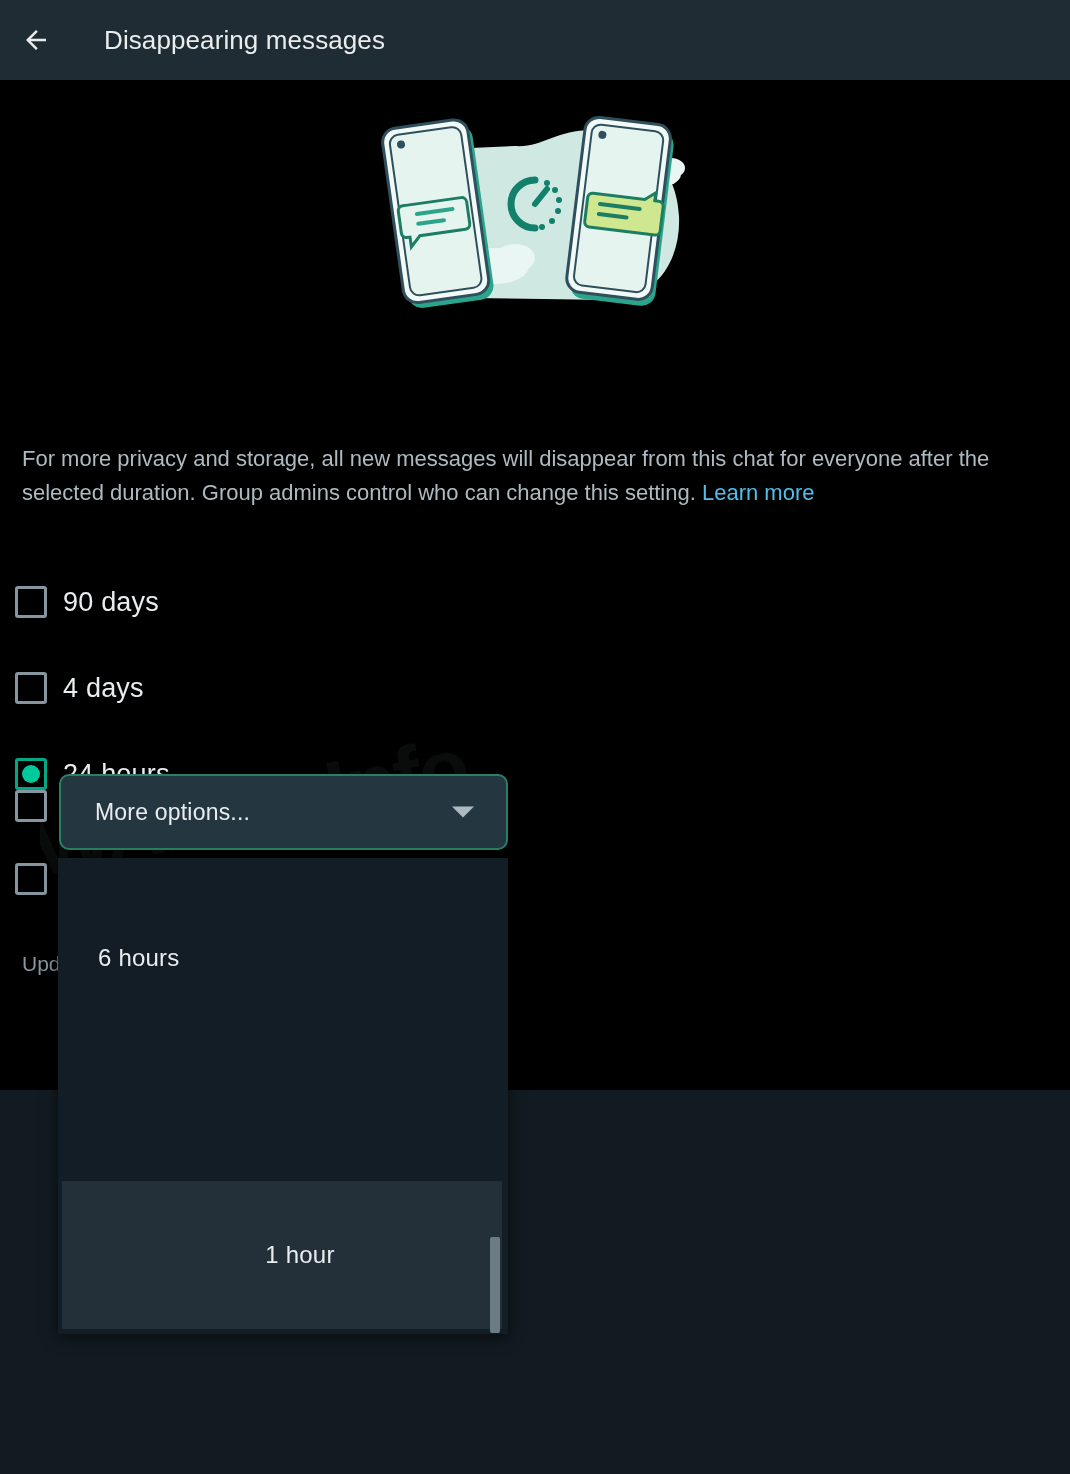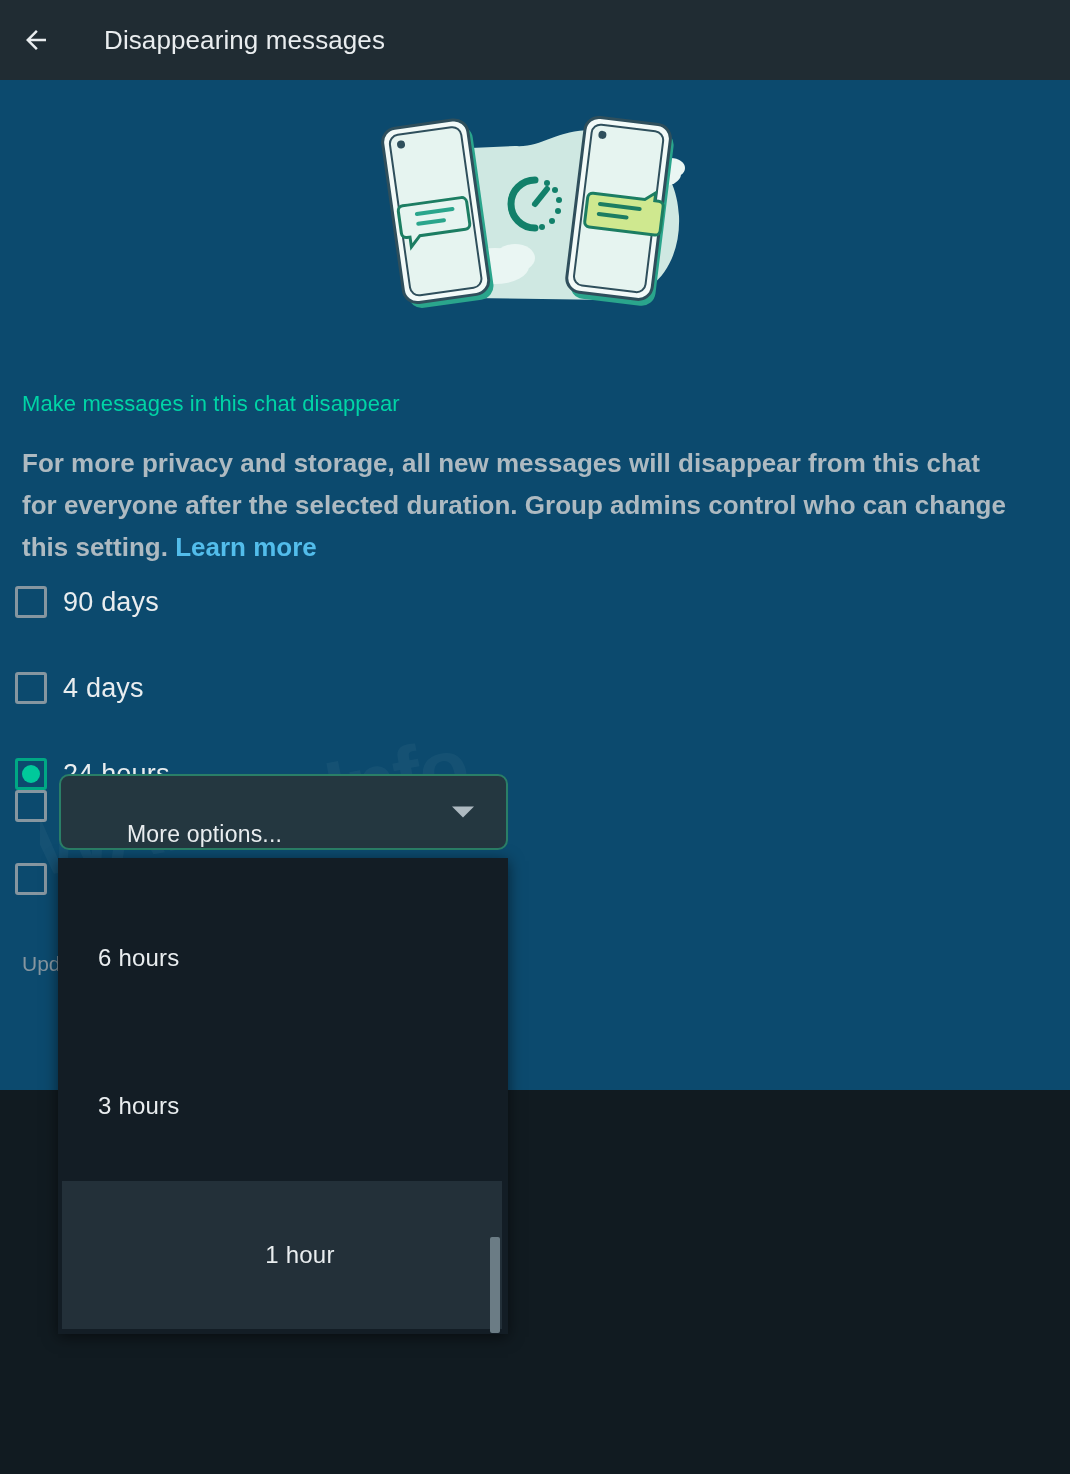--- a/index.html
+++ b/index.html
@@ -2,21 +2,21 @@
 <html><head>
 <meta charset="utf-8">
 <style>
   * { box-sizing: border-box; margin: 0; padding: 0; }
   html, body {
     width: 1070px; height: 1474px;
     background: #111B21;
     font-family: "Liberation Sans", sans-serif;
     overflow: hidden;
   }
-  .screen { position: relative; width: 1070px; height: 1090px; background: #0c4a6e; }
+  .screen { position: relative; width: 1070px; height: 1090px; background: #000000; }
 
   
   .appbar {
     position: absolute; left: 0; top: 0; width: 1070px; height: 80px;
     background: #202C33; display: flex; align-items: center;
   }
   .back-btn {
     width: 56px; height: 56px; margin-left: 8px;
     display: flex; align-items: center; justify-content: center;
     border-radius: 50%; cursor: pointer;
@@ -34,21 +34,21 @@
   }
   .illus { width: 320px; height: 215px; }
 
   
   .section-heading {
     position: absolute; left: 22px; top: 391px;
     color: #00D4A6; font-size: 22px; font-weight: 400; letter-spacing: .1px;
   }
   .section-desc {
     position: absolute; left: 22px; top: 442px; width: 995px;
-    color: #AEBAC1; font-size: 26px; line-height: 42px; font-weight: 700;
+    color: #AEBAC1; font-size: 22px; line-height: 34px; font-weight: 400;
   }
   .learn-more { color: #53BDEB; cursor: pointer; }
 
   
   .options { position: absolute; left: 0; top: 530px; width: 1070px; }
   .opt-row {
     position: absolute; left: 0; width: 1070px; height: 72px;
     display: flex; align-items: center; cursor: pointer;
   }
   .cbox {
@@ -81,21 +81,21 @@
     position: absolute; left: -10px; top: 60px;
     font-size: 82px; font-weight: 700; letter-spacing: -2px;
     color: rgba(190, 210, 220, .055);
     transform: rotate(-11deg); white-space: nowrap;
   }
 
   
   .dd-button {
     position: absolute; left: 59px; top: 774px; width: 449px; height: 76px;
     background: #243740; border: 2px solid #2A7F67; border-radius: 10px;
-    display: flex; align-items: flex-end; cursor: pointer; padding-left: 32px;
+    display: flex; align-items: center; cursor: pointer;
   }
   .dd-button-label {
     margin-left: 34px; color: #E9EDEF; font-size: 23px; letter-spacing: .2px;
   }
   .dd-caret {
     position: absolute; right: 32px; top: 50%; transform: translateY(-50%);
     width: 0; height: 0;
     border-left: 11px solid transparent; border-right: 11px solid transparent;
     border-top: 11px solid #AEBAC1;
   }
@@ -177,21 +177,20 @@
         <circle cx="48" cy="14" r="3" fill="#12806A"></circle>
         <circle cx="52" cy="24" r="3" fill="#12806A"></circle>
         <circle cx="51" cy="35" r="3" fill="#12806A"></circle>
         <circle cx="45" cy="45" r="3" fill="#12806A"></circle>
         <circle cx="35" cy="51" r="3" fill="#12806A"></circle>
         <path d="M28 28 L40 13" stroke="#12806A" stroke-width="6" stroke-linecap="round"></path>
       </g>
     </svg>
   </div>
 
-  <div class="section-heading">Make messages in this chat disappear</div>
   <div class="section-desc"><span>For more privacy and storage, all new messages will disappear from this chat for everyone after the selected duration. Group admins control who can change this setting. </span><span class="learn-more">Learn more</span></div>
 
   <div class="options">
 
     <div class="opt-row" style="top:36px">
       <div class="cbox"></div>
       <div class="opt-label">90 days</div>
     </div>
 
     <div class="opt-row" style="top:122px">
@@ -225,23 +224,20 @@
     <div class="dd-button-label">More options...</div>
     <div class="dd-caret"></div>
   </div>
 
   <div class="dd-panel">
 
     <div class="dd-item" style="top:26px">
       <div class="dd-item-label">6 hours</div>
     </div>
 
-    <div class="dd-item" style="top:174px">
-      <div class="dd-item-label">3 hours</div>
-    </div>
 
     <div class="dd-item hl" style="top:323px">
       <div class="dd-item-label">1 hour</div>
     </div>
 
     <div class="dd-scroll-track"></div>
     <div class="dd-scroll-thumb"></div>
   </div>
 
 </div>

